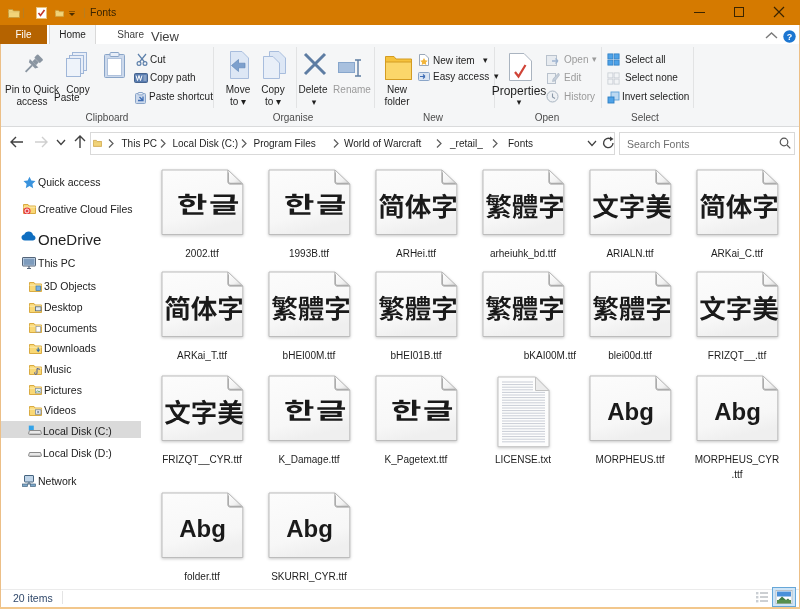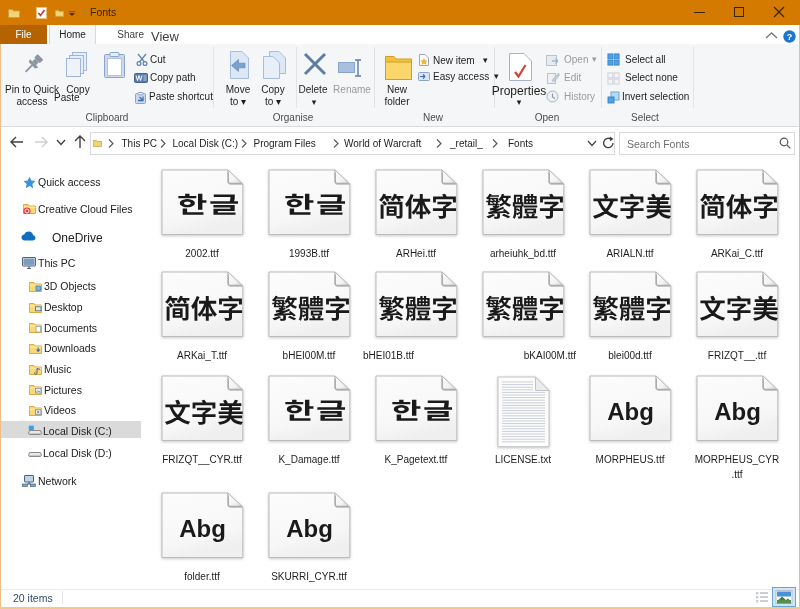--- a/index.html
+++ b/index.html
@@ -251,21 +251,21 @@
 <svg class="a" style="left:23px;top:203px" width="13" height="11" viewBox="0 0 13 11">
 <path d="M0.5,1.5 L5,1.5 L6,3 L12.5,3 L12.5,10.5 L0.5,10.5 Z" fill="#f9d876" stroke="#d9ab42"></path>
 <path d="M0.5,4.2 L12.5,4.2" stroke="#fce9a8" stroke-width="1.2"></path>
     <circle cx="4" cy="8" r="3.6" fill="#e73d41"></circle>
     <circle cx="4" cy="8" r="2" fill="none" stroke="#fff" stroke-width="0.9"></circle>
   </svg>
 <div class="t" style="left:38px;top:203px;font-size:10.5px;color:#212121">Creative Cloud Files</div>
 <svg class="a" style="left:21px;top:231px" width="15" height="10" viewBox="0 0 15 10">
 <path d="M4,9.5 C1.5,9.5 0.5,7.8 0.5,6.4 C0.5,4.8 1.8,3.6 3.3,3.5 C3.9,1.7 5.6,0.5 7.6,0.5 C10,0.5 11.8,2.2 12.1,4.3 C13.6,4.5 14.5,5.6 14.5,7 C14.5,8.5 13.3,9.5 11.8,9.5 Z" fill="#0f6ec0"></path>
   </svg>
-<div class="t" style="left:52px;top:231px;font-size:12px;color:#212121">OneDrive</div>
+<div class="t" style="left:38px;top:231px;font-size:15px;color:#212121">OneDrive</div>
 <svg class="a" style="left:22px;top:257px" width="14" height="12" viewBox="0 0 14 12">
 <rect x="0.5" y="0.5" width="13" height="8.5" rx="0.5" fill="#cfe0ef" stroke="#54657a"></rect>
 <rect x="1.6" y="1.6" width="10.8" height="6.3" fill="#7e9cbd"></rect>
 <path d="M5,11.5 h4 M7,9 v2.5" stroke="#54657a" stroke-width="1.2"></path>
   </svg>
 <div class="t" style="left:38px;top:257px;font-size:10.5px;color:#212121">This PC</div>
 <svg class="a" style="left:29px;top:281px" width="13" height="11" viewBox="0 0 13 11">
 <path d="M0.5,1.5 L5,1.5 L6,3 L12.5,3 L12.5,10.5 L0.5,10.5 Z" fill="#f9d876" stroke="#d9ab42"></path>
 <path d="M0.5,4.2 L12.5,4.2" stroke="#fce9a8" stroke-width="1.2"></path>
     <rect x="7" y="5" width="4.6" height="4.6" fill="#7ab1e0" stroke="#3a77ad" stroke-width="0.7"></rect>
@@ -408,21 +408,21 @@
     <use href="#gTi2" transform="translate(29.7,24.6) scale(0.266)" fill="#1a1a1a"></use>
     <use href="#gZi" transform="translate(56.2,24.6) scale(0.266)" fill="#1a1a1a"></use>
   </svg>
 <div class="t" style="left:256px;top:350.3px;width:106px;text-align:center;font-size:10px;color:#1e1e1e">bHEI00M.ttf</div>
 <svg class="a" style="left:374.5px;top:271.3px;filter:drop-shadow(0 1px 1.5px rgba(0,0,0,0.22))" width="83" height="67" viewBox="0 0 83 67">
     <use href="#pg"></use>
     <use href="#gFan" transform="translate(3.2,24.6) scale(0.266)" fill="#1a1a1a"></use>
     <use href="#gTi2" transform="translate(29.7,24.6) scale(0.266)" fill="#1a1a1a"></use>
     <use href="#gZi" transform="translate(56.2,24.6) scale(0.266)" fill="#1a1a1a"></use>
   </svg>
-<div class="t" style="left:363px;top:350.3px;width:106px;font-size:10px;color:#1e1e1e">bHEI01B.ttf</div>
+<div class="t" style="left:363px;top:350.3px;width:106px;text-align:center;font-size:10px;color:#1e1e1e">bHEI01B.ttf</div>
 <svg class="a" style="left:481.5px;top:271.3px;filter:drop-shadow(0 1px 1.5px rgba(0,0,0,0.22))" width="83" height="67" viewBox="0 0 83 67">
     <use href="#pg"></use>
     <use href="#gFan" transform="translate(3.2,24.6) scale(0.266)" fill="#1a1a1a"></use>
     <use href="#gTi2" transform="translate(29.7,24.6) scale(0.266)" fill="#1a1a1a"></use>
     <use href="#gZi" transform="translate(56.2,24.6) scale(0.266)" fill="#1a1a1a"></use>
   </svg>
 <div class="t" style="left:470px;top:350.3px;width:106px;text-align:right;font-size:10px;color:#1e1e1e">bKAI00M.ttf</div>
 <svg class="a" style="left:588.5px;top:271.3px;filter:drop-shadow(0 1px 1.5px rgba(0,0,0,0.22))" width="83" height="67" viewBox="0 0 83 67">
     <use href="#pg"></use>
     <use href="#gFan" transform="translate(3.2,24.6) scale(0.266)" fill="#1a1a1a"></use>

